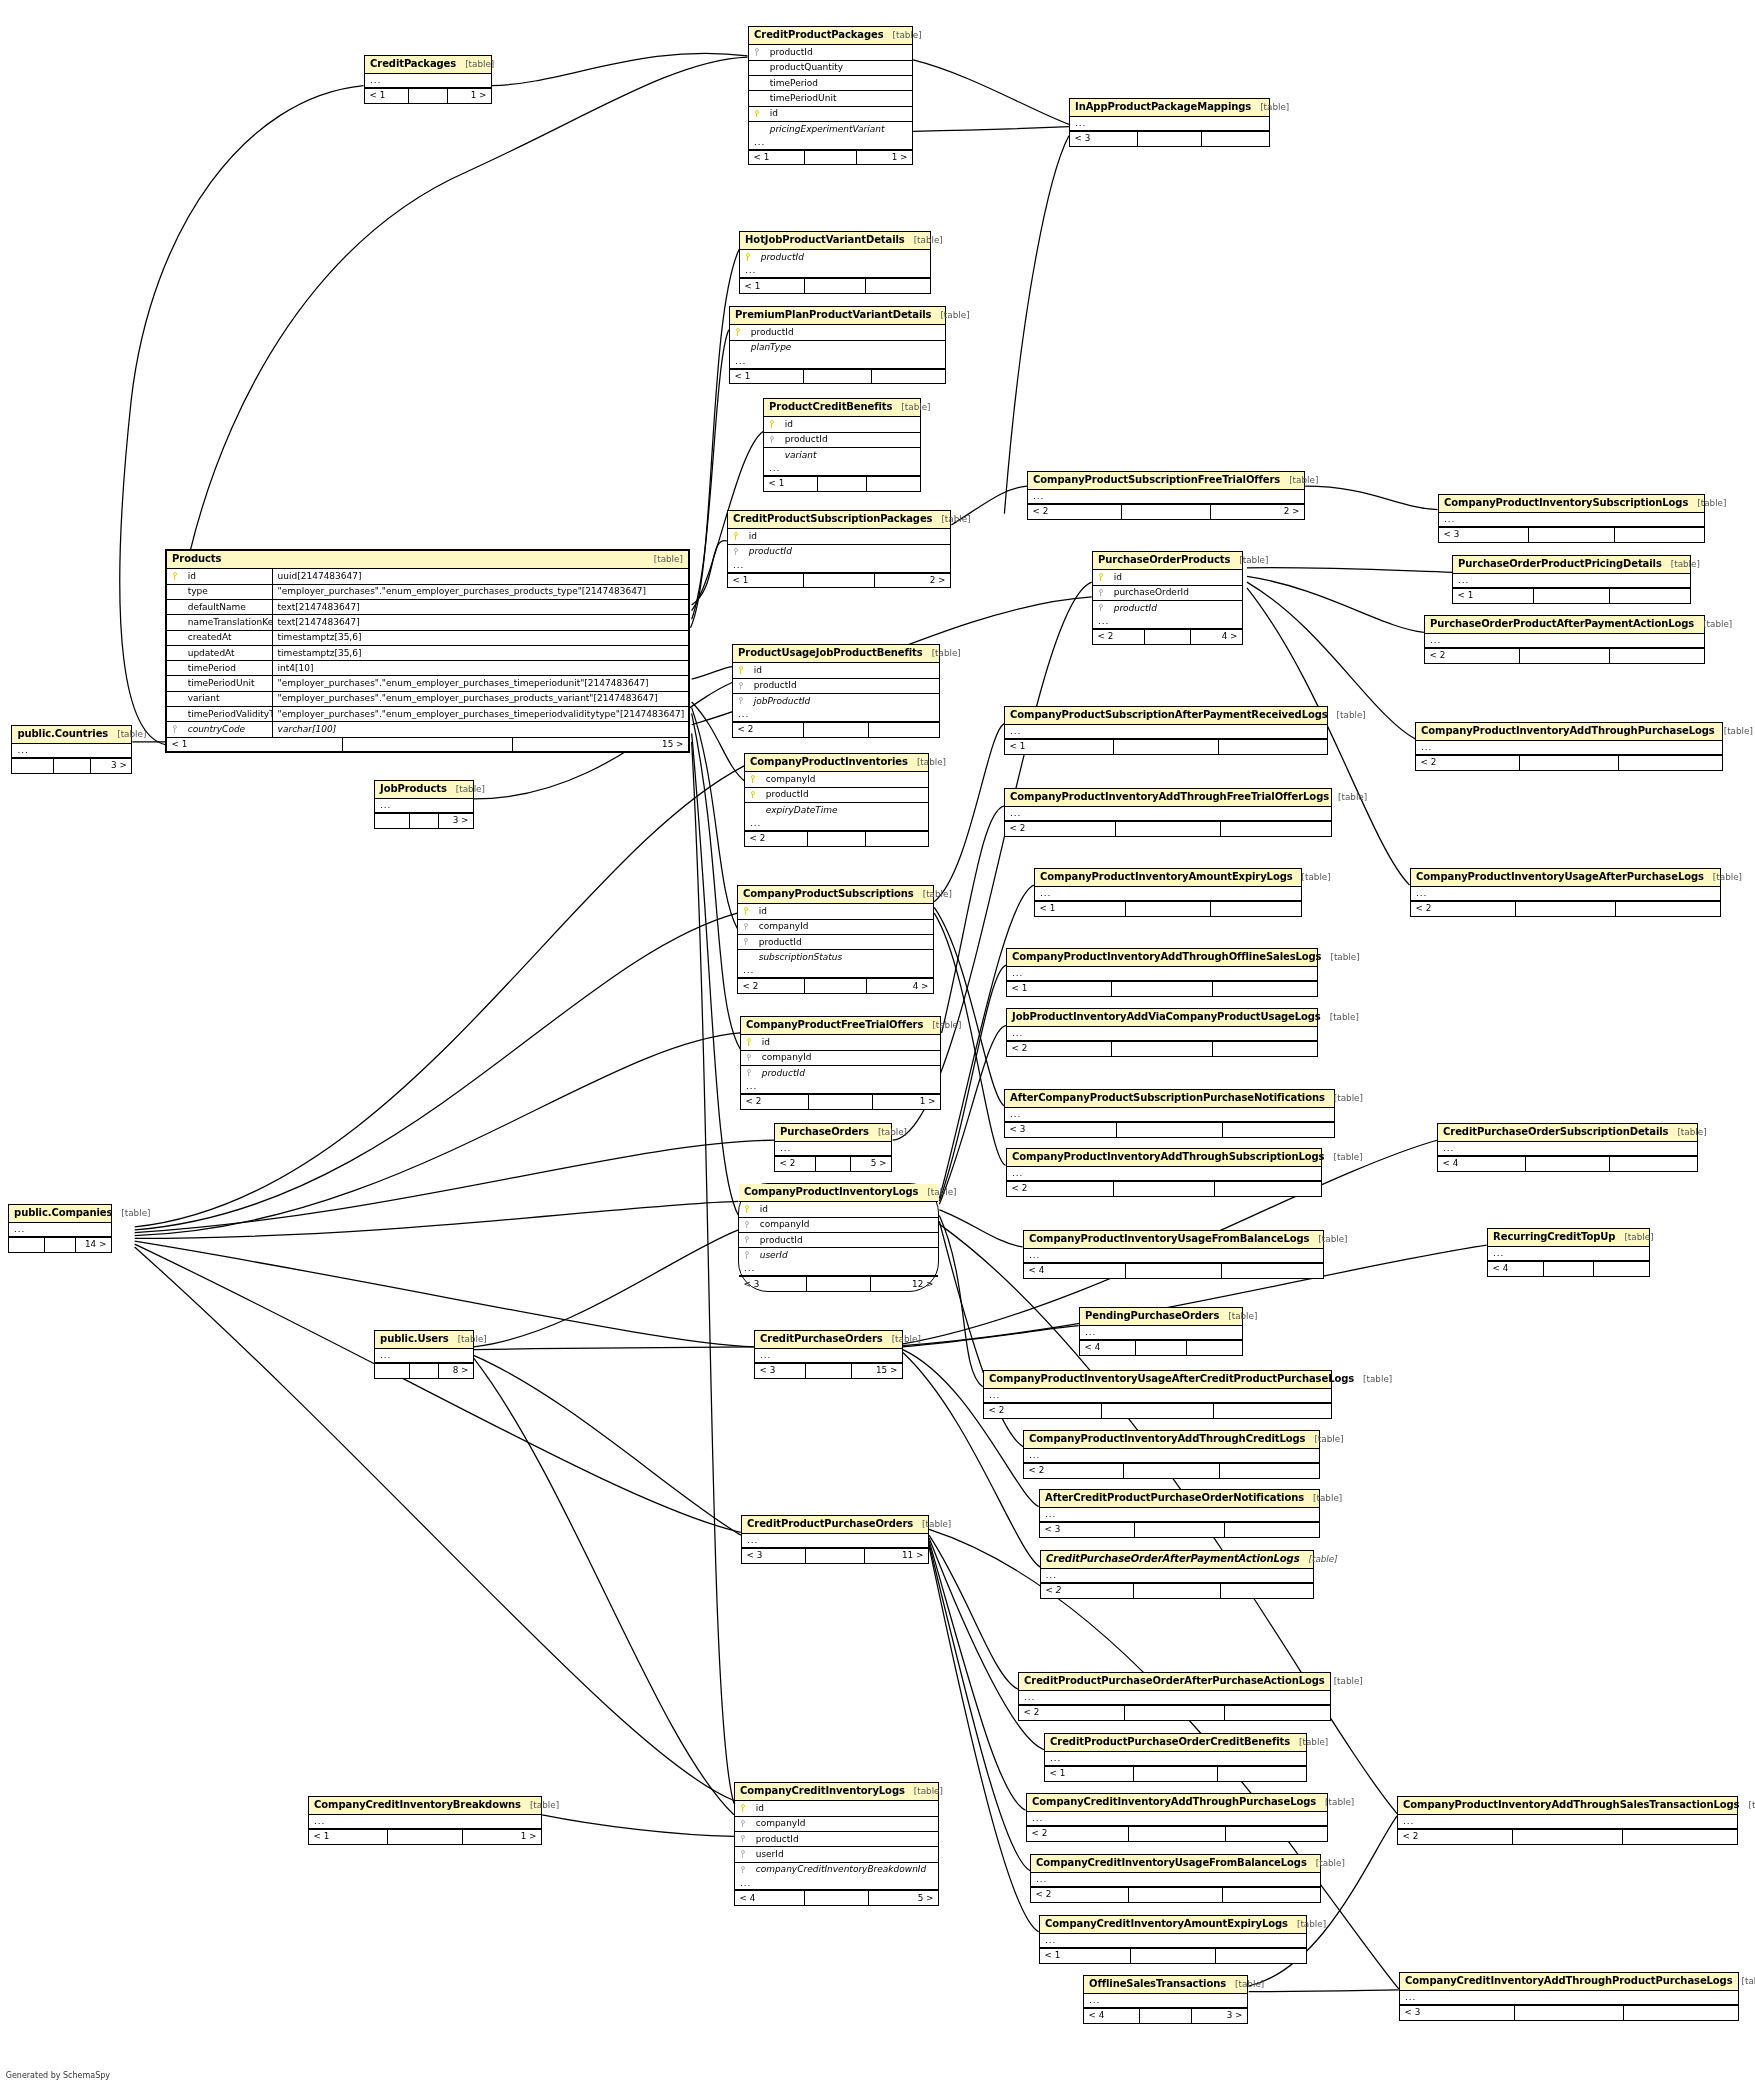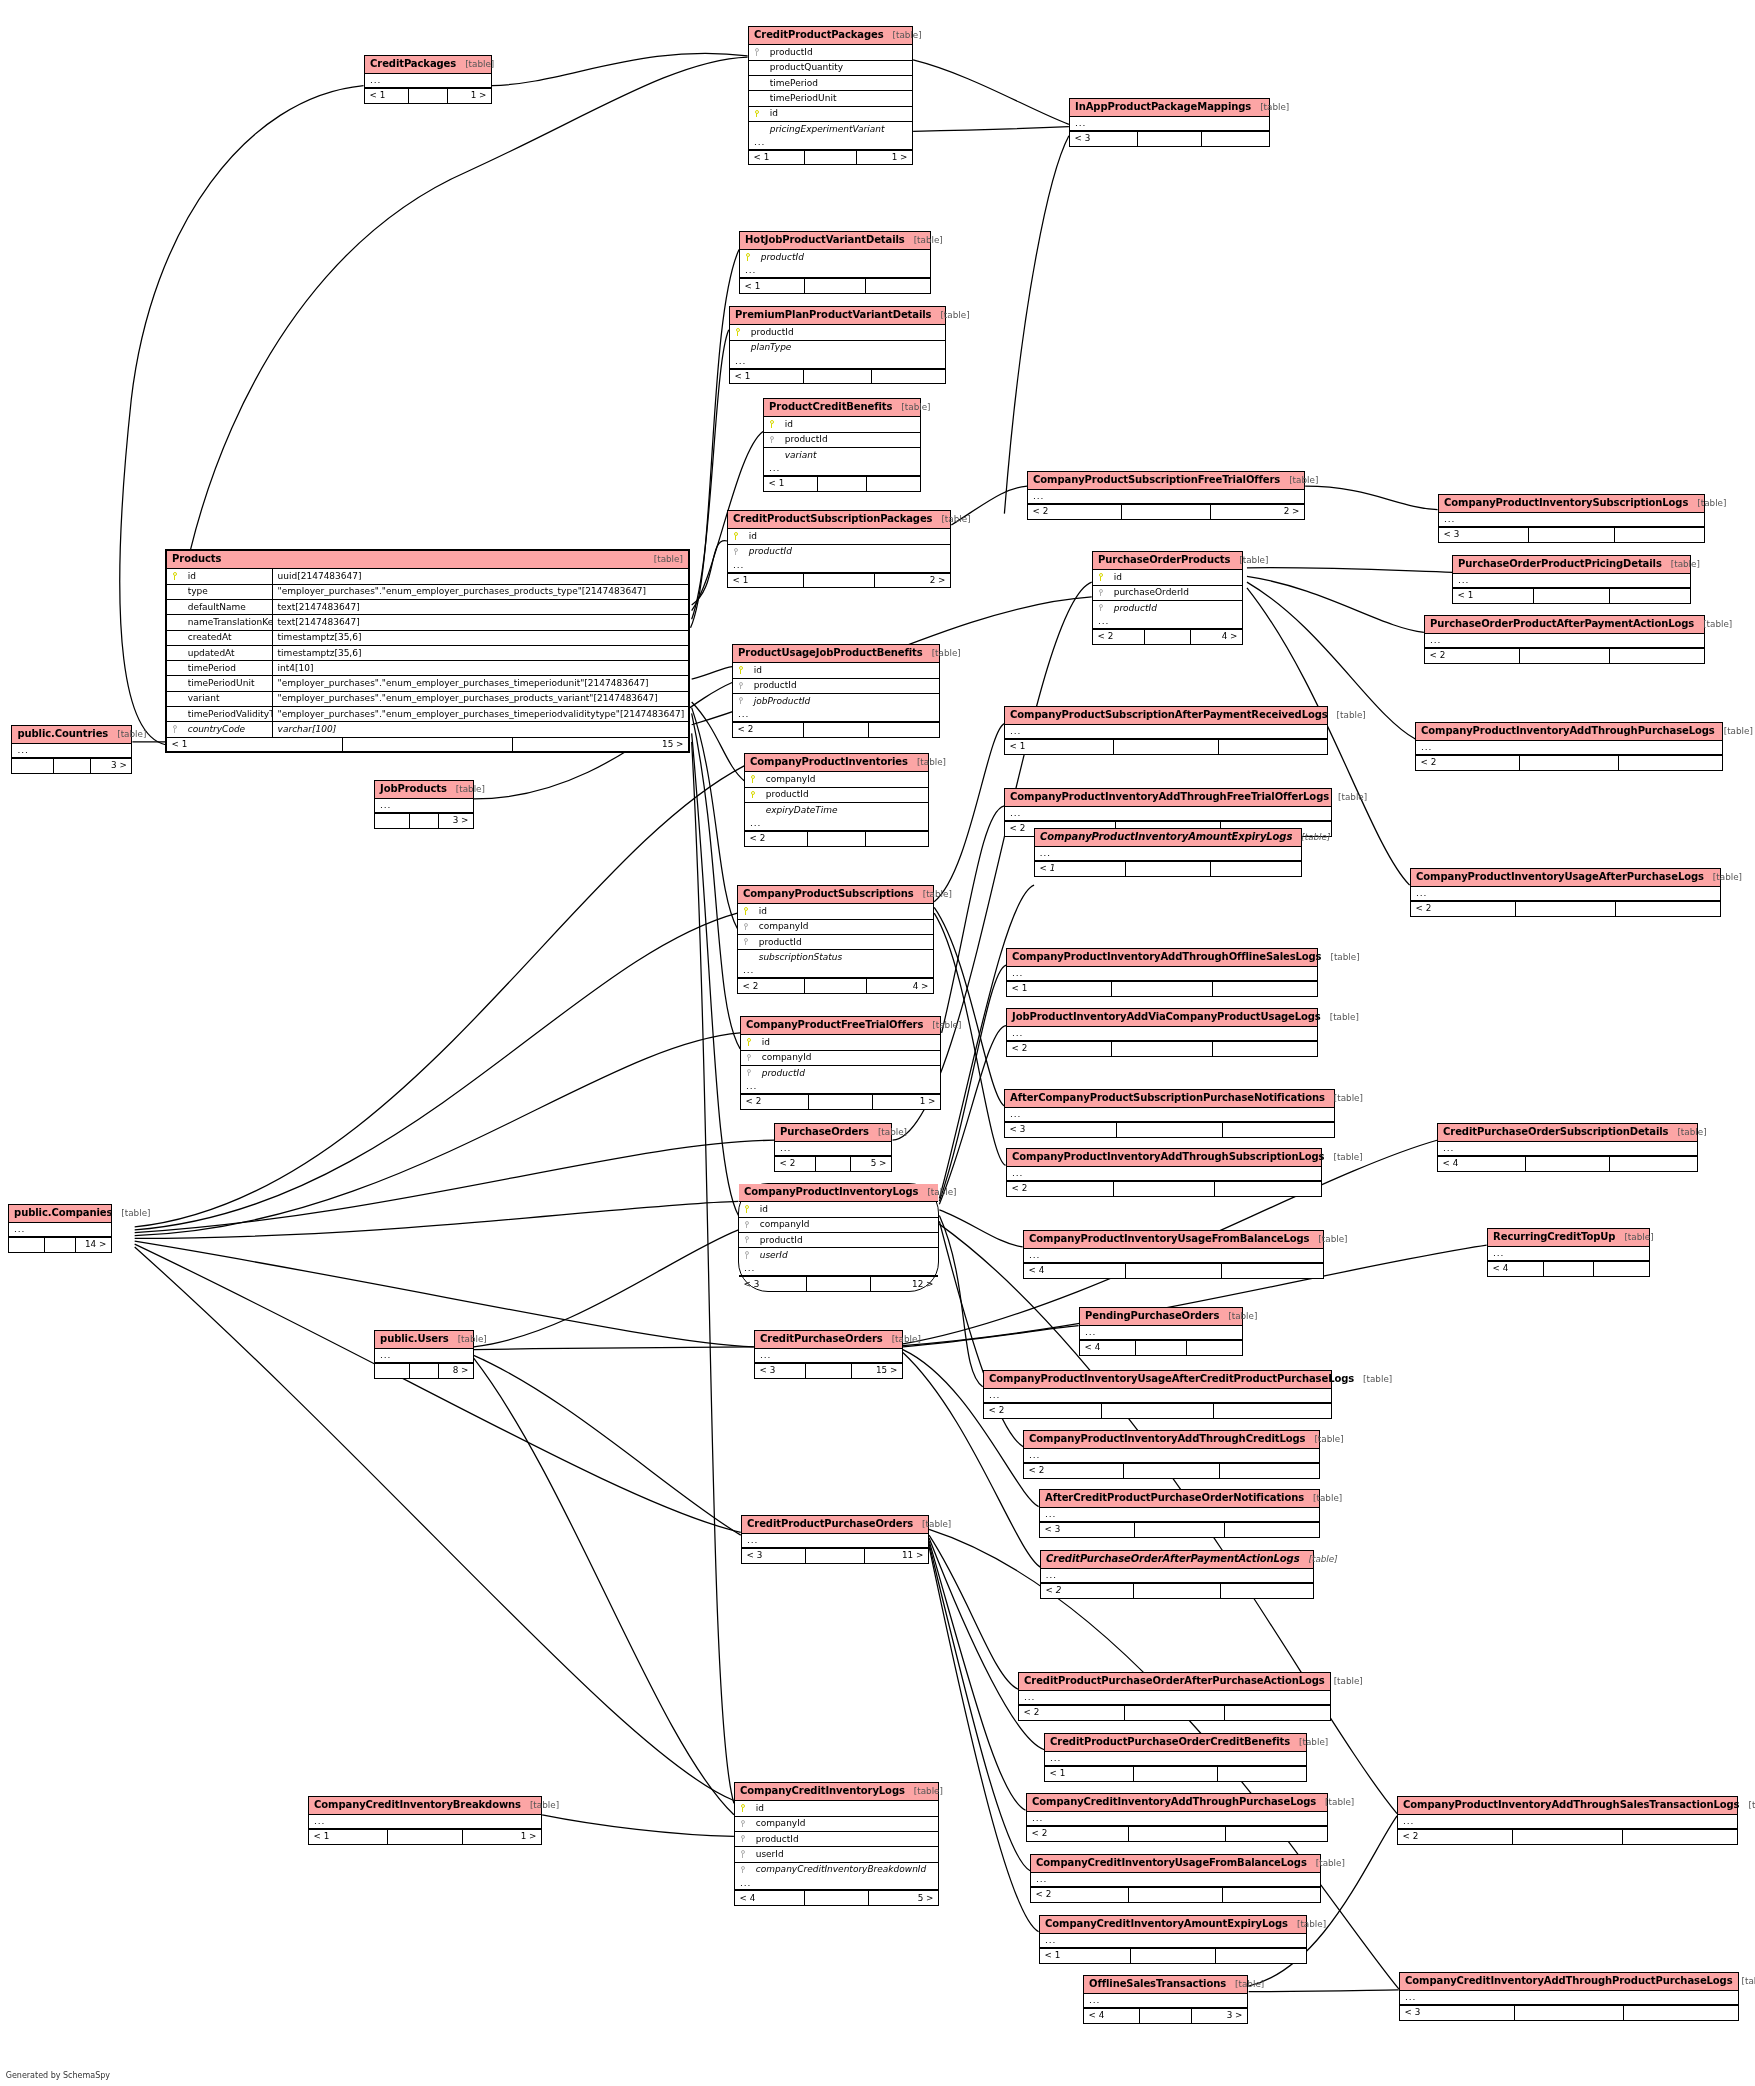--- a/index.html
+++ b/index.html
@@ -37,21 +37,21 @@
     line-height: 1.0;
     z-index: 5;
   }
   .tbl.focus {
     border-width: 2.3px;
   }
   .tbl .hdr {
     display: flex;
     align-items: baseline;
     justify-content: space-between;
-    background: #fca5a5;
+    background: #fef9c3;
     border-bottom: 1.1px solid #000000;
     padding: 3.4px 5.1px 4px 5.1px;
     white-space: nowrap;
   }
   .tbl .hdr .tname {
     font-weight: bold;
     font-size: 10px;
     color: #000000;
     letter-spacing: -0.1px;
   }
@@ -774,21 +774,21 @@
           <span class="tname">CompanyProductInventoryAddThroughFreeTrialOfferLogs</span>
           <span class="ttag">[table]</span>
         </div>
         <div class="ellipsis">...</div>
         <div class="foot">
           <div class="fc fl">&lt; 2</div>
           <div class="fc fm"></div>
           <div class="fc fr"></div>
         </div>
       </div>
-      <div class="tbl" style="left: 1034px; top: 828px; width: 268px; font-style: italic;">
+      <div class="tbl" style="left: 1034px; top: 868px; width: 268px;">
         <div class="hdr">
           <span class="tname">CompanyProductInventoryAmountExpiryLogs</span>
           <span class="ttag">[table]</span>
         </div>
         <div class="ellipsis">...</div>
         <div class="foot">
           <div class="fc fl">&lt; 1</div>
           <div class="fc fm"></div>
           <div class="fc fr"></div>
         </div>

